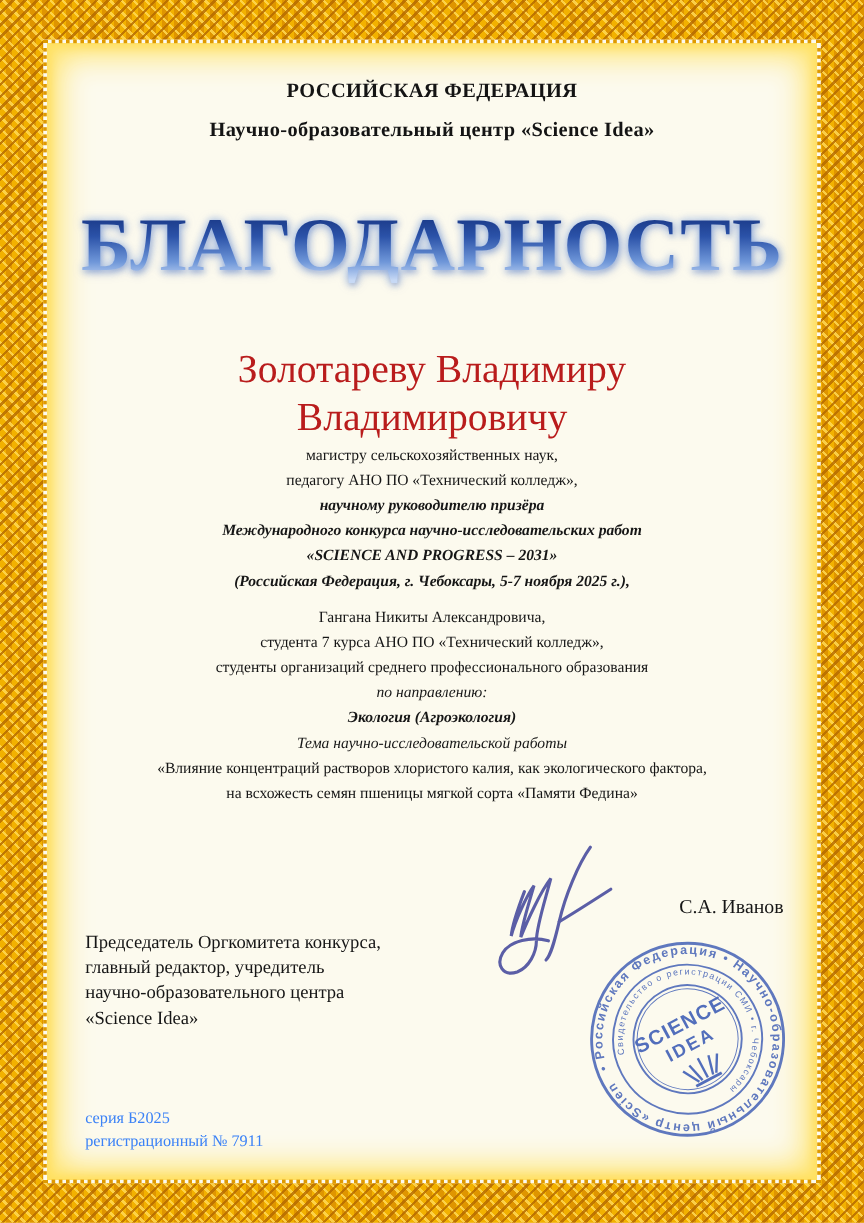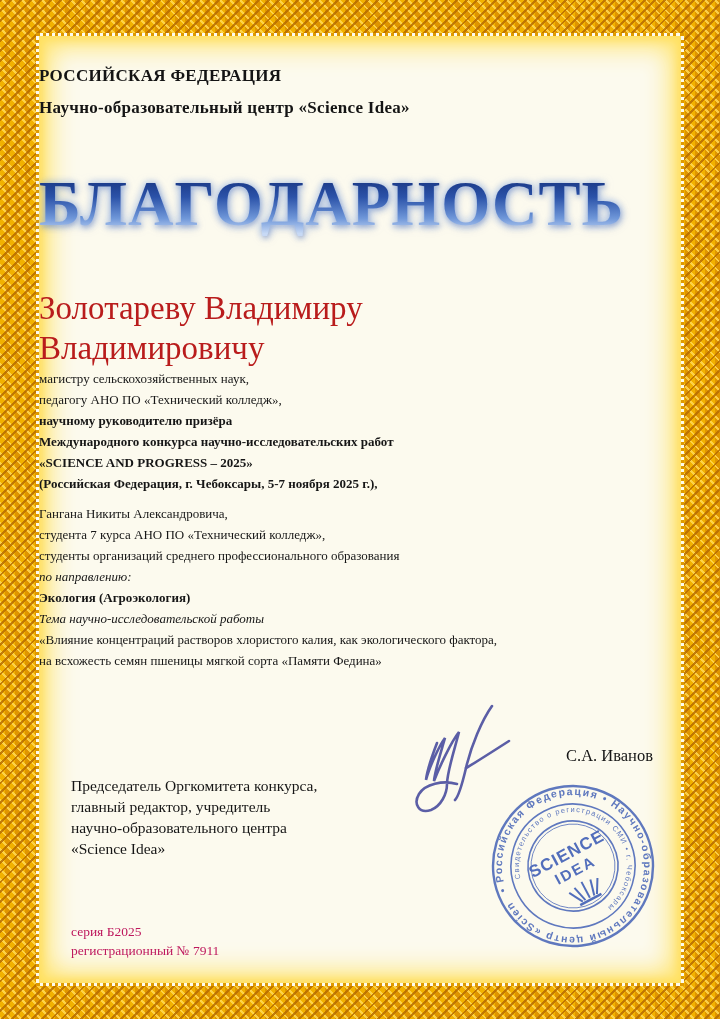--- a/index.html
+++ b/index.html
@@ -18,37 +18,37 @@
   }
   .paper{
     position:absolute;left:36px;top:33px;right:36px;bottom:33px;
     background:#fcfaee;
     border:3px dotted #df9a00;
     box-shadow:
       inset 0 0 26px 10px rgba(255,226,96,.95),
       inset 0 0 8px 3px rgba(255,206,60,.85);
   }
   .abs{position:absolute;}
-  .center{left:0;right:0;}
+  .center{left:0;right:0;text-align:center;}
   .hdr{font-weight:bold;font-size:17px;color:#141414;letter-spacing:.3px;}
   .title{
     font-weight:bold;font-size:63px;letter-spacing:1px;line-height:1;
     background:linear-gradient(180deg,#16337f 5%,#2b52a8 38%,#6f97d9 72%,#c7d9f5 96%);
     -webkit-background-clip:text;background-clip:text;color:transparent;
     filter:drop-shadow(0 0 4px rgba(130,170,235,.75)) drop-shadow(1px 2px 2px rgba(40,70,150,.35));
   }
   .name{font-size:33px;color:#b91c1c;line-height:1.22;}
   .body-lines{font-size:13px;color:#161616;line-height:21px;}
   .body-lines div{white-space:nowrap;}
-  .b{font-weight:bold;}
+  .b{font-weight:bold;font-style:italic;}
   .i{font-style:italic;}
   .gap{margin-top:9px;}
   .sig-block{font-size:15.5px;color:#161616;line-height:21px;}
   .sig-name{font-size:16.5px;color:#161616;}
-  .serial{font-size:13.5px;color:#be185d;line-height:19px;}
+  .serial{font-size:13.5px;color:#3b82f6;line-height:19px;}
   .stamp{opacity:.88;}
 </style>
 </head>
 <body>
 
 <div class="certificate">
   <div class="paper">
 
     <div class="abs center hdr" style="top:30px;">РОССИЙСКАЯ ФЕДЕРАЦИЯ</div>
     <div class="abs center hdr" style="top:62px;">Научно-образовательный центр «Science Idea»</div>
@@ -58,21 +58,21 @@
     <div class="abs center name" style="top:252px;">
       <div>Золотареву Владимиру</div>
       <div>Владимировичу</div>
     </div>
 
     <div class="abs center body-lines" style="top:332px;">
       <div>магистру сельскохозяйственных наук,</div>
       <div>педагогу АНО ПО «Технический колледж»,</div>
       <div class="b">научному руководителю призёра</div>
       <div class="b">Международного конкурса научно-исследовательских работ</div>
-      <div class="b">«SCIENCE AND PROGRESS – 2025»</div>
+      <div class="b">«SCIENCE AND PROGRESS – 2031»</div>
       <div class="b">(Российская Федерация, г. Чебоксары, 5-7 ноября 2025 г.),</div>
 
       <div class="gap">Гангана Никиты Александровича,</div>
       <div>студента 7 курса АНО ПО «Технический колледж»,</div>
       <div>студенты организаций среднего профессионального образования</div>
       <div class="i">по направлению:</div>
       <div class="b">Экология (Агроэкология)</div>
       <div class="i">Тема научно-исследовательской работы</div>
       <div>«Влияние концентраций растворов хлористого калия, как экологического фактора,</div>
       <div>на всхожесть семян пшеницы мягкой сорта «Памяти Федина»</div>

